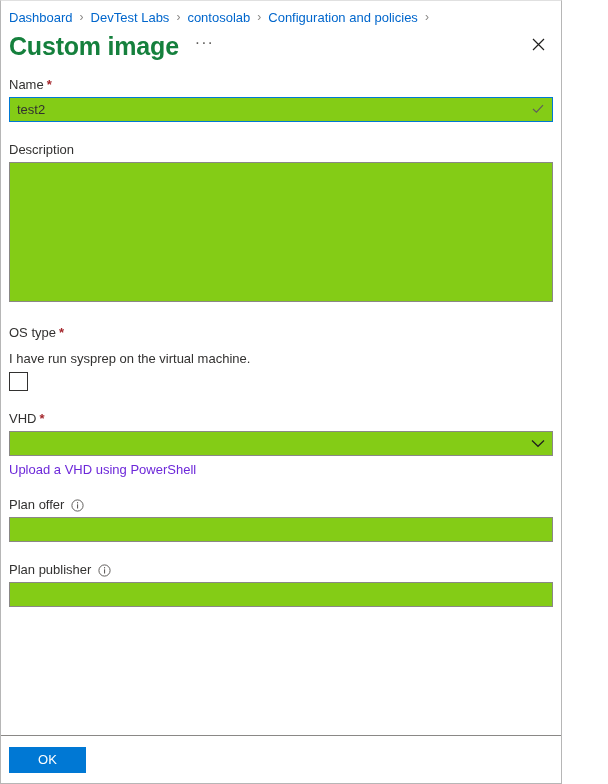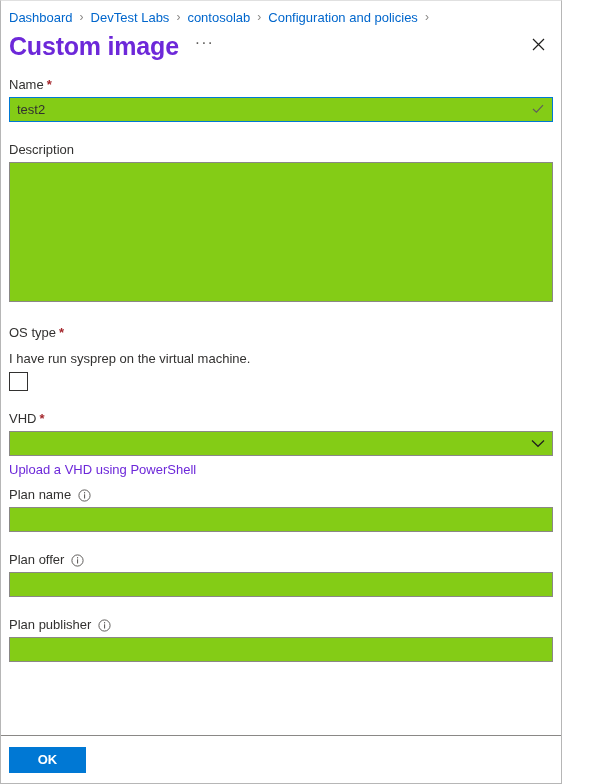--- a/index.html
+++ b/index.html
@@ -54,21 +54,21 @@
   
   .title-row {
     display: flex;
     align-items: center;
     padding: 2px 8px 0 8px;
     height: 36px;
   }
   .blade-title {
     font-size: 25px;
     font-weight: 600;
-    color: #6d28d9;
+    color: #15803d;
     letter-spacing: -0.2px;
     line-height: 30px;
   }
   .ellipsis-btn {
     margin-left: 12px;
     color: #605e5c;
     font-size: 16px;
     letter-spacing: 1px;
     cursor: pointer;
     line-height: 14px;
@@ -244,21 +244,21 @@
     padding: 0 8px;
     background: #ffffff;
   }
   .ok-btn {
     background: #0078d4;
     color: #ffffff;
     border: none;
     min-width: 77px;
     height: 26px;
     font-size: 13px;
-    font-weight: 700;
+    font-weight: 400;
     font-family: "Liberation Sans", sans-serif;
     cursor: pointer;
     padding: 0 16px;
     border-radius: 0;
   }
   .mt12 { margin-top: 20px; }
   .mt10 { margin-top: 10px; }
 </style>
 </head>
 <body>
@@ -335,33 +335,20 @@
         <span class="select-val"></span>
         <span class="chev">
           <svg width="14" height="9" viewBox="0 0 14 9" aria-hidden="true">
             <path d="M1 1.5 L7 7.3 L13 1.5" stroke="#201f1e" stroke-width="1.2" fill="none"></path>
           </svg>
         </span>
       </div>
       <a class="link">Upload a VHD using PowerShell</a>
     </div>
 
-    <div class="field mt10">
-      <div class="label">
-        <span>Plan name</span>
-        <span class="info-icon">
-          <svg width="13" height="13" viewBox="0 0 13 13" aria-hidden="true">
-            <circle cx="6.5" cy="6.5" r="5.6" stroke="#605e5c" stroke-width="1" fill="none"></circle>
-            <rect x="6" y="5.3" width="1.1" height="4.2" fill="#605e5c"></rect>
-            <rect x="6" y="3.1" width="1.1" height="1.3" fill="#605e5c"></rect>
-          </svg>
-        </span>
-      </div>
-      <input class="txt" type="text" value="" style="">
-    </div>
 
     <div class="field mt12">
       <div class="label">
         <span>Plan offer</span>
         <span class="info-icon">
           <svg width="13" height="13" viewBox="0 0 13 13" aria-hidden="true">
             <circle cx="6.5" cy="6.5" r="5.6" stroke="#605e5c" stroke-width="1" fill="none"></circle>
             <rect x="6" y="5.3" width="1.1" height="4.2" fill="#605e5c"></rect>
             <rect x="6" y="3.1" width="1.1" height="1.3" fill="#605e5c"></rect>
           </svg>

